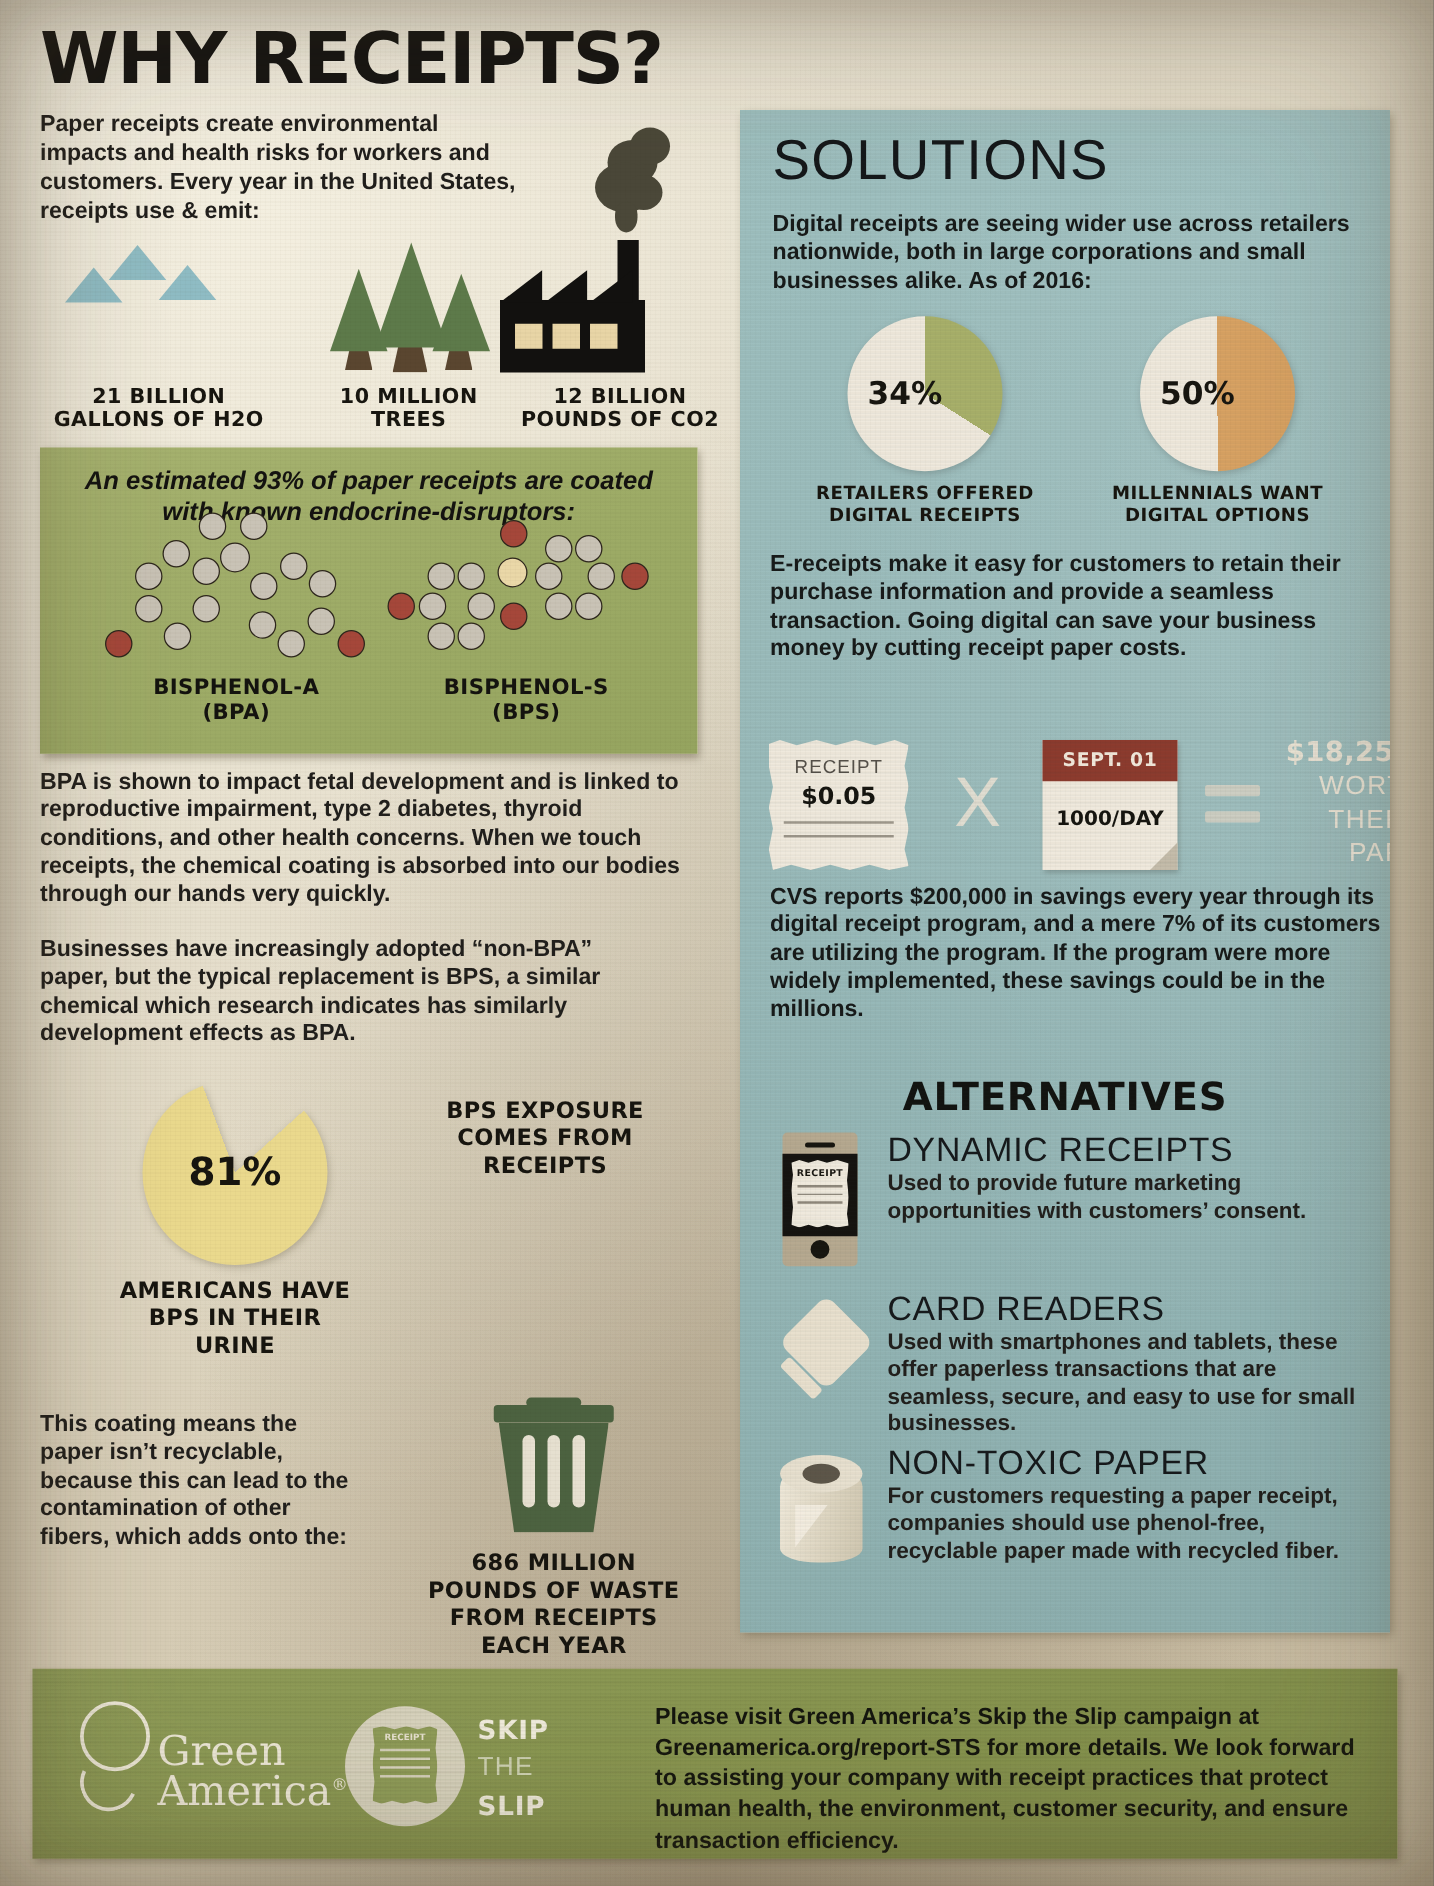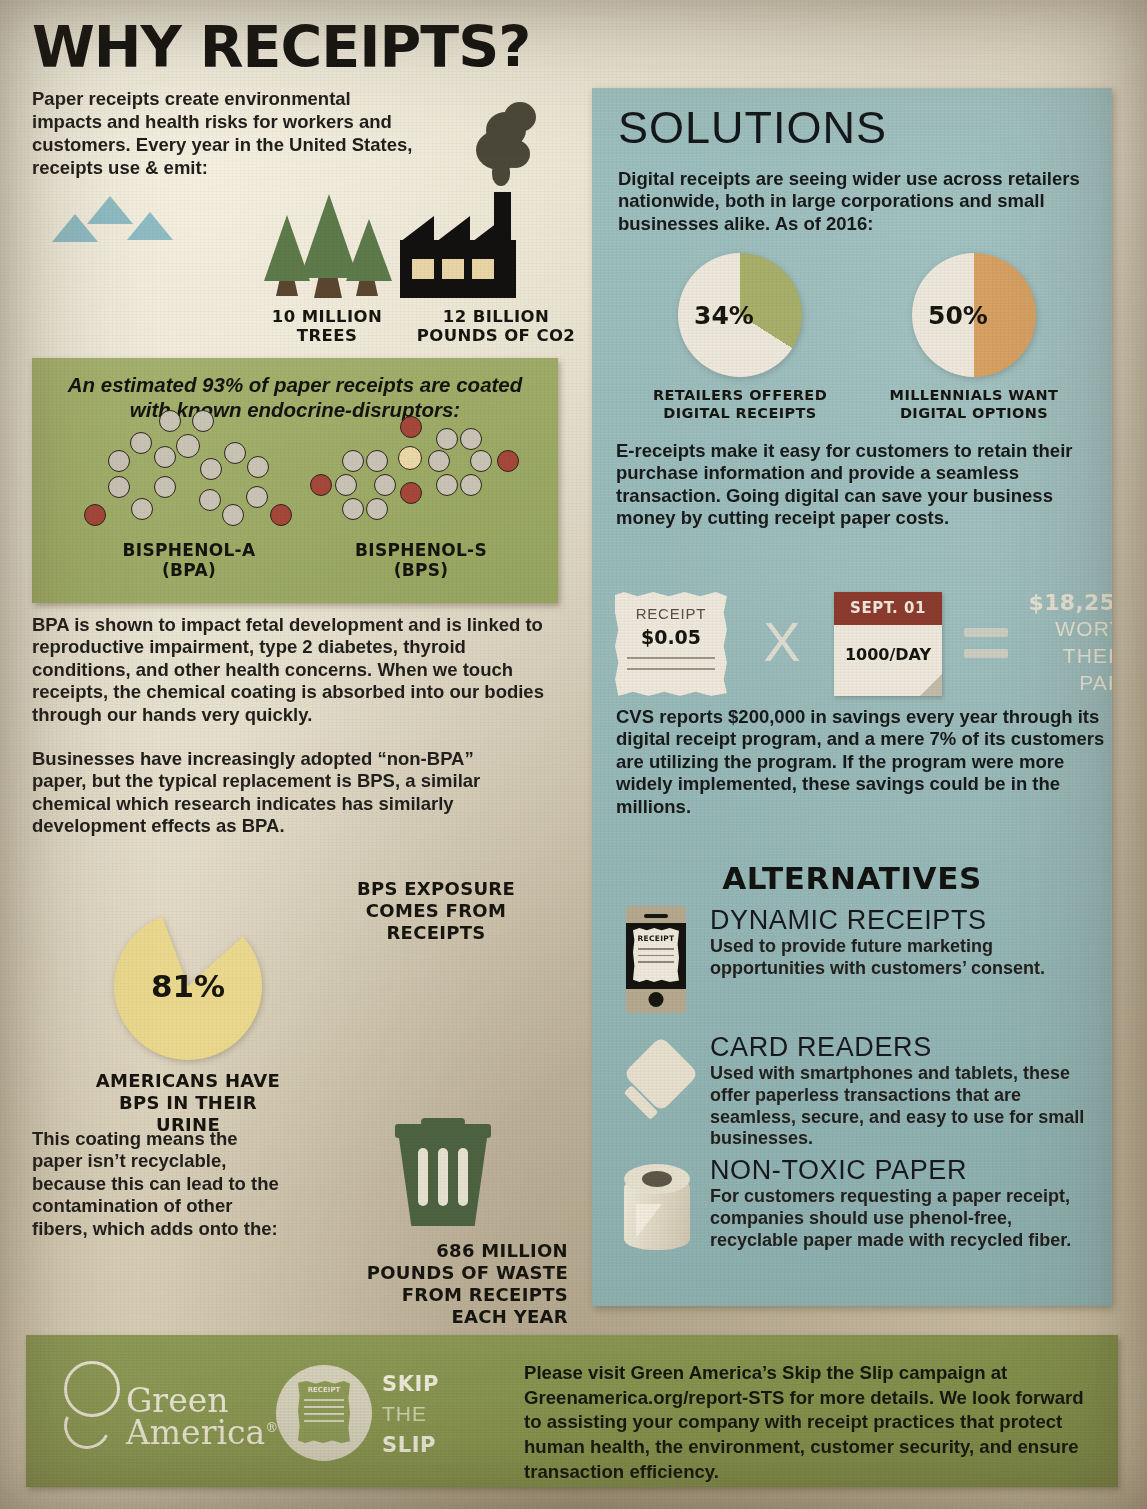--- a/index.html
+++ b/index.html
@@ -305,20 +305,24 @@
     <p id="intro" class="body-bold">Paper receipts create environmental impacts and health risks for workers and customers. Every year in the United States, receipts use &amp; emit:</p>
   </div>
 
   <div id="stat-row">
 
     <div class="stat" style="left:0;top:0;width:190px;">
       <div style="position:relative;height:115px;">
         <div class="drop-shape" style="left:24px;top:44px;width:38px;height:50px;"></div>
         <div class="drop-shape" style="left:52px;top:26px;width:52px;height:68px;"></div>
         <div class="drop-shape" style="left:98px;top:42px;width:40px;height:52px;"></div>
+      </div>
+      <div class="cap" style="margin-top:2px;">
+        <div>21 BILLION</div>
+        <div>GALLONS OF H2O</div>
       </div>
     </div>
 
     <div class="stat" style="left:210px;top:0;width:170px;">
       <div style="position:relative;height:115px;">
         <div class="trunk" style="left:34px;top:84px;width:22px;height:22px;clip-path:polygon(22% 0,78% 0,100% 100%,0 100%);"></div>
         <div class="trunk" style="left:72px;top:80px;width:28px;height:28px;clip-path:polygon(22% 0,78% 0,100% 100%,0 100%);"></div>
         <div class="trunk" style="left:114px;top:84px;width:22px;height:22px;clip-path:polygon(22% 0,78% 0,100% 100%,0 100%);"></div>
         <div class="tree-tri" style="left:22px;top:25px;border-left:23px solid transparent;border-right:23px solid transparent;border-bottom:66px solid #5d7a4a;"></div>
         <div class="tree-tri" style="left:104px;top:29px;border-left:23px solid transparent;border-right:23px solid transparent;border-bottom:62px solid #5d7a4a;"></div>
@@ -401,21 +405,21 @@
     </div>
     <div class="chem-label" style="left:294px;top:182px;width:190px;">
       <div>BISPHENOL-S</div>
       <div>(BPS)</div>
     </div>
   </div>
 
   <p id="para1" class="body-bold">BPA is shown to impact fetal development and is linked to reproductive impairment, type 2 diabetes, thyroid conditions, and other health concerns. When we touch receipts, the chemical coating is absorbed into our bodies through our hands very quickly.</p>
   <p id="para2" class="body-bold">Businesses have increasingly adopted “non-BPA” paper, but the typical replacement is BPS, a similar chemical which research indicates has similarly development effects as BPA.</p>
 
-  <div class="pie-wrap" style="left:88px;top:912px;width:200px;">
+  <div class="pie-wrap" style="left:88px;top:864px;width:200px;">
     <div class="pie" style="width:148px;height:148px;margin:0 auto;
          background:conic-gradient(from 48deg, #ead98d 0 291.6deg, rgba(0,0,0,0) 291.6deg 360deg);
          filter:drop-shadow(1px 2px 3px rgba(60,50,25,.25));">
       <div class="pct">81%</div>
     </div>
     <div class="pie-cap">AMERICANS HAVE BPS IN THEIR URINE</div>
   </div>
 
   <div class="pie-wrap" style="left:336px;top:868px;width:200px;">
     <div class="pie-cap">BPS EXPOSURE COMES FROM RECEIPTS</div>
@@ -426,21 +430,21 @@
   <div id="trash-wrap">
     <div id="trash">
       <div style="position:absolute;left:26px;top:0;width:44px;height:8px;background:#4c6240;border-radius:4px;"></div>
       <div style="position:absolute;left:0;top:6px;width:96px;height:14px;background:#4c6240;border-radius:3px;"></div>
       <div style="position:absolute;left:4px;top:20px;width:88px;height:88px;background:#4c6240;
                   clip-path:polygon(0 0,100% 0,86% 100%,14% 100%);"></div>
       <div style="position:absolute;left:23px;top:30px;width:10px;height:58px;background:#e6e0d0;border-radius:5px;"></div>
       <div style="position:absolute;left:43px;top:30px;width:10px;height:58px;background:#e6e0d0;border-radius:5px;"></div>
       <div style="position:absolute;left:63px;top:30px;width:10px;height:58px;background:#e6e0d0;border-radius:5px;"></div>
     </div>
-    <div class="pie-cap" style="margin-top:12px;text-align:right;">
+    <div class="pie-cap" style="margin-top:12px;">
       <div>686 MILLION</div>
       <div>POUNDS OF WASTE</div>
       <div>FROM RECEIPTS</div>
       <div>EACH YEAR</div>
     </div>
   </div>
 
   <div id="teal">
 
     <div id="sol-head">SOLUTIONS</div>

